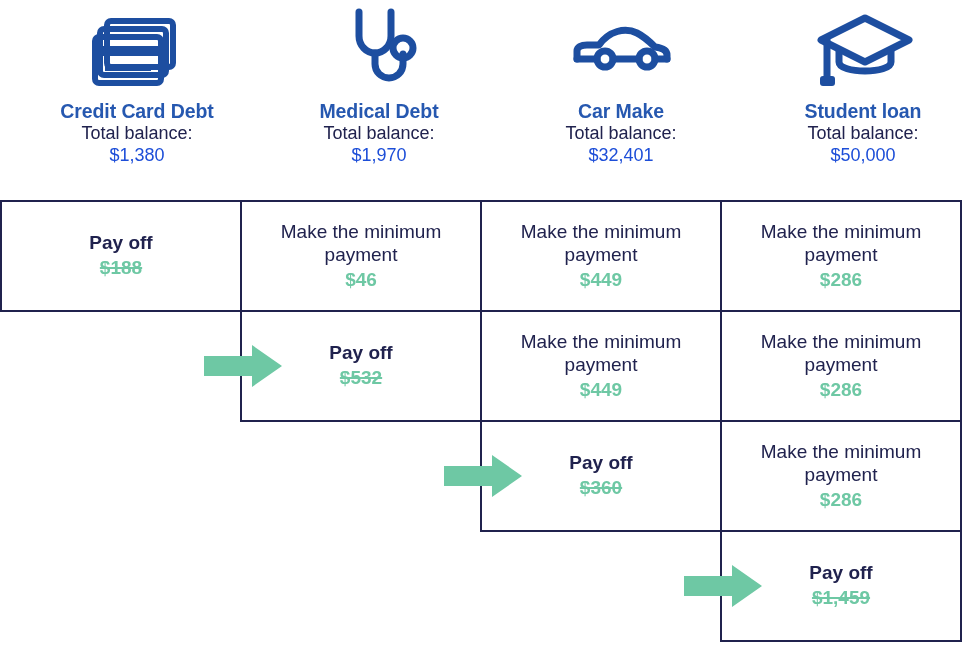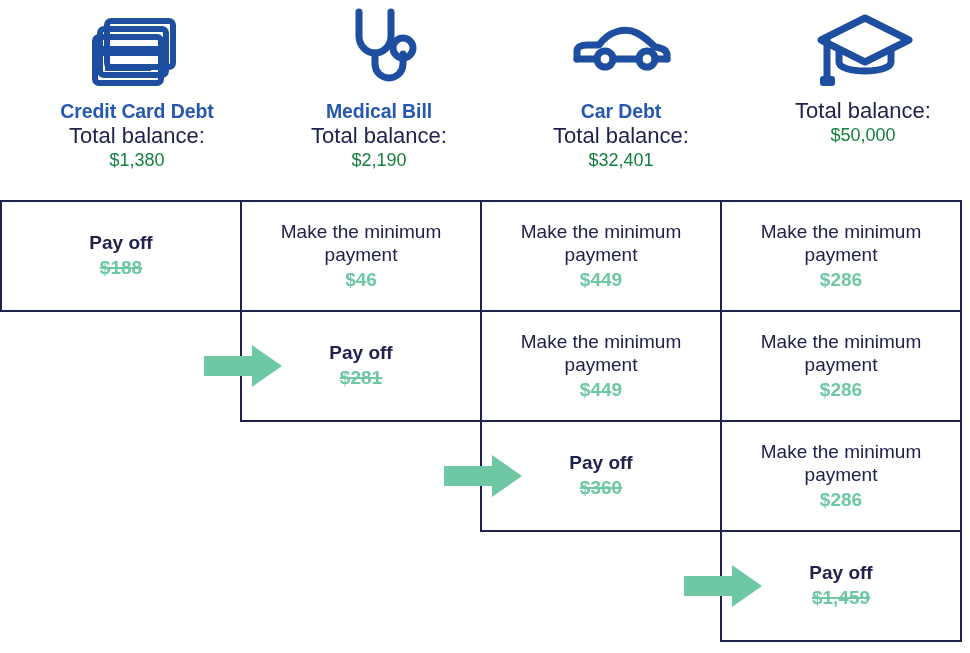--- a/index.html
+++ b/index.html
@@ -51,28 +51,28 @@
     font-size: 19.5px;
     font-weight: bold;
     color: #2658b0;
     line-height: 1.18;
     letter-spacing: -0.1px;
     text-align: center;
     margin-top: 2px;
   }
 
   .debt-sub {
-    font-size: 22px;
+    font-size: 18px;
     color: #20224e;
     line-height: 1.22;
     text-align: left;
   }
   .debt-amount {
     font-size: 18px;
-    color: #15803d;
+    color: #1d4ed8;
     line-height: 1.22;
     text-align: center;
   }
 
   
   #grid {
     position: absolute;
     left: 0;
     top: 200px;
     width: 970px;
@@ -150,50 +150,51 @@
     <div class="debt-head">
       <div class="debt-icon">
         <svg width="92" height="92" viewBox="0 0 92 92" aria-hidden="true">
           <g fill="none" stroke="#1d4ea0" stroke-width="7" stroke-linecap="round">
             <path d="M26 6 L26 30 a16 17 0 0 0 32 0 L58 6"></path>
             <path d="M42 47 L42 58 a14 14 0 0 0 28 0 L70 48"></path>
           </g>
           <circle cx="70" cy="42" r="10" fill="none" stroke="#1d4ea0" stroke-width="7"></circle>
         </svg>
       </div>
-      <div class="debt-title">Medical Bill</div>
-      <div class="debt-sub">Total balance:</div>
-      <div class="debt-amount">$2,190</div>
+      <div class="debt-title">Medical Debt</div>
+      <div class="debt-sub">Total balance:</div>
+      <div class="debt-amount">$1,970</div>
     </div>
 
     <div class="debt-head">
       <div class="debt-icon">
         <svg width="104" height="62" viewBox="0 0 104 62" aria-hidden="true">
           <g fill="none" stroke="#1d4ea0" stroke-width="7" stroke-linejoin="round" stroke-linecap="round">
             <path d="M8 38 L8 30 C8 26 12 24 18 24 L30 24 C40 10 56 6 68 12 C76 16 82 22 86 26 C94 27 98 30 98 34 L98 38"></path>
             <path d="M8 38 L28 38 M44 38 L70 38 M86 38 L98 38"></path>
           </g>
           <circle cx="36" cy="38" r="8" fill="none" stroke="#1d4ea0" stroke-width="7"></circle>
           <circle cx="78" cy="38" r="8" fill="none" stroke="#1d4ea0" stroke-width="7"></circle>
         </svg>
       </div>
-      <div class="debt-title">Car Debt</div>
+      <div class="debt-title">Car Make</div>
       <div class="debt-sub">Total balance:</div>
       <div class="debt-amount">$32,401</div>
     </div>
 
     <div class="debt-head">
       <div class="debt-icon">
         <svg width="100" height="84" viewBox="0 0 100 84" aria-hidden="true">
           <path d="M52 8 L96 30 L52 52 L8 30 Z" fill="none" stroke="#1d4ea0" stroke-width="7" stroke-linejoin="round"></path>
           <path d="M26 40 L26 52 C26 64 78 64 78 52 L78 40" fill="none" stroke="#1d4ea0" stroke-width="7" stroke-linejoin="round"></path>
           <path d="M14 30 L14 72" fill="none" stroke="#1d4ea0" stroke-width="7" stroke-linecap="round"></path>
           <rect x="7" y="66" width="15" height="10" rx="3" fill="#1d4ea0"></rect>
         </svg>
       </div>
+      <div class="debt-title">Student loan</div>
       <div class="debt-sub">Total balance:</div>
       <div class="debt-amount">$50,000</div>
     </div>
 
   </div>
 
   <div id="grid">
       <div class="cell" style="left: 0px; top: 0px;">
         <div class="cell-label payoff">Pay off</div>
         <div class="cell-amount struck">$188</div>
@@ -205,21 +206,21 @@
       <div class="cell" style="left: 480px; top: 0px;">
         <div class="cell-label">Make the minimum payment</div>
         <div class="cell-amount">$449</div>
       </div>
       <div class="cell" style="left: 720px; top: 0px;">
         <div class="cell-label">Make the minimum payment</div>
         <div class="cell-amount">$286</div>
       </div>
       <div class="cell" style="left: 240px; top: 110px;">
         <div class="cell-label payoff">Pay off</div>
-        <div class="cell-amount struck">$281</div>
+        <div class="cell-amount struck">$532</div>
       </div>
       <div class="cell" style="left: 480px; top: 110px;">
         <div class="cell-label">Make the minimum payment</div>
         <div class="cell-amount">$449</div>
       </div>
       <div class="cell" style="left: 720px; top: 110px;">
         <div class="cell-label">Make the minimum payment</div>
         <div class="cell-amount">$286</div>
       </div>
       <div class="arrow" style="left: 204px; top: 144px;">

